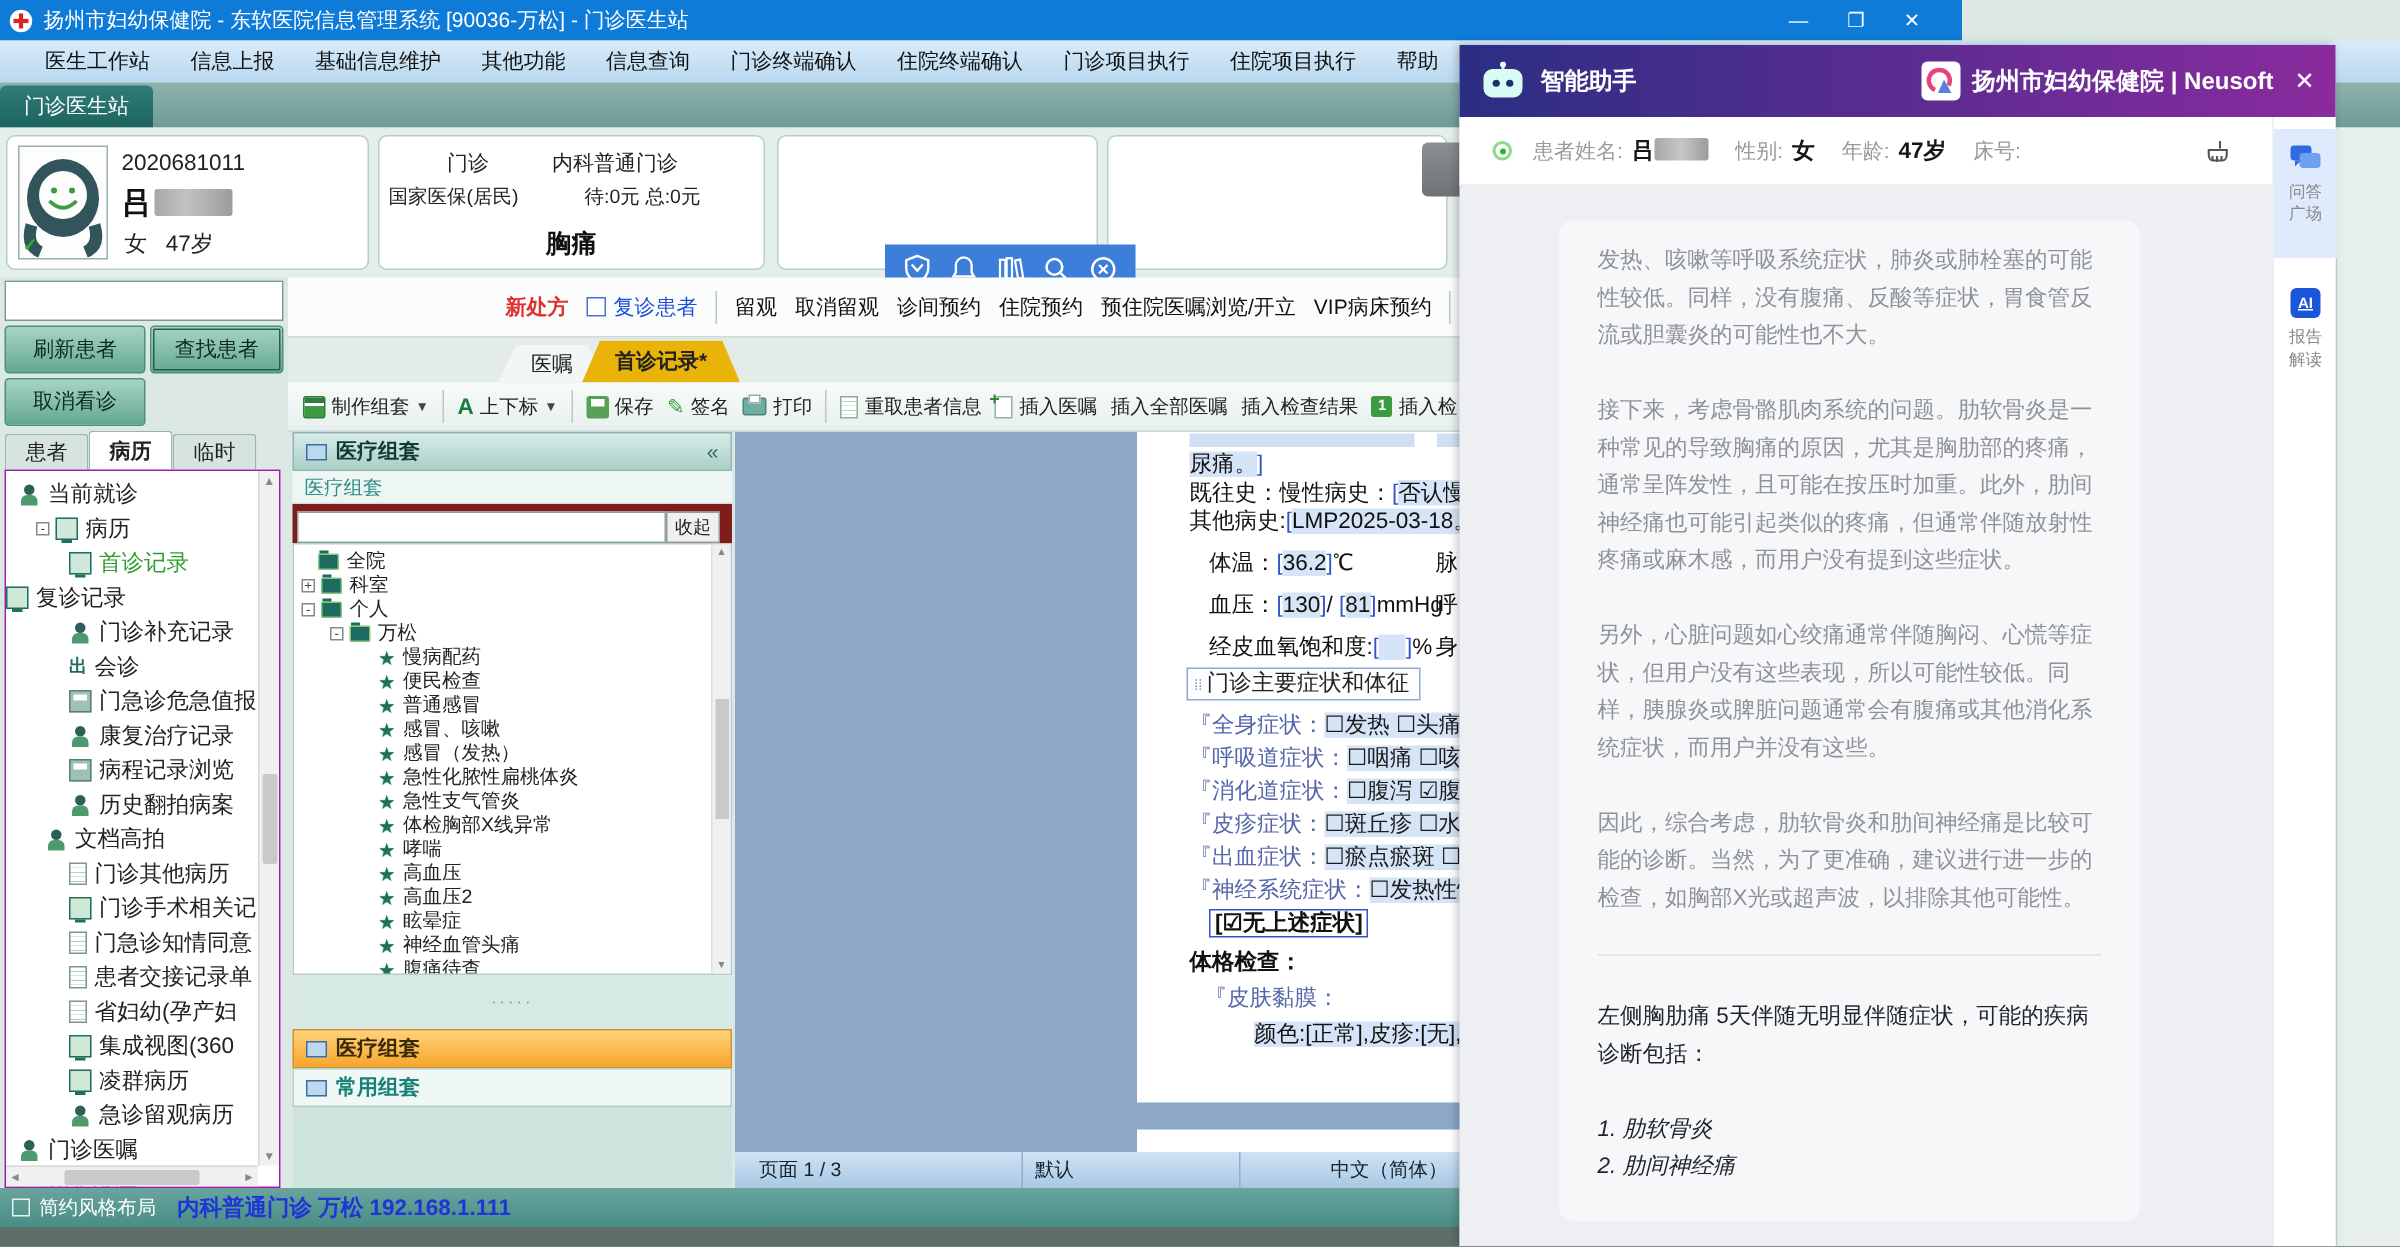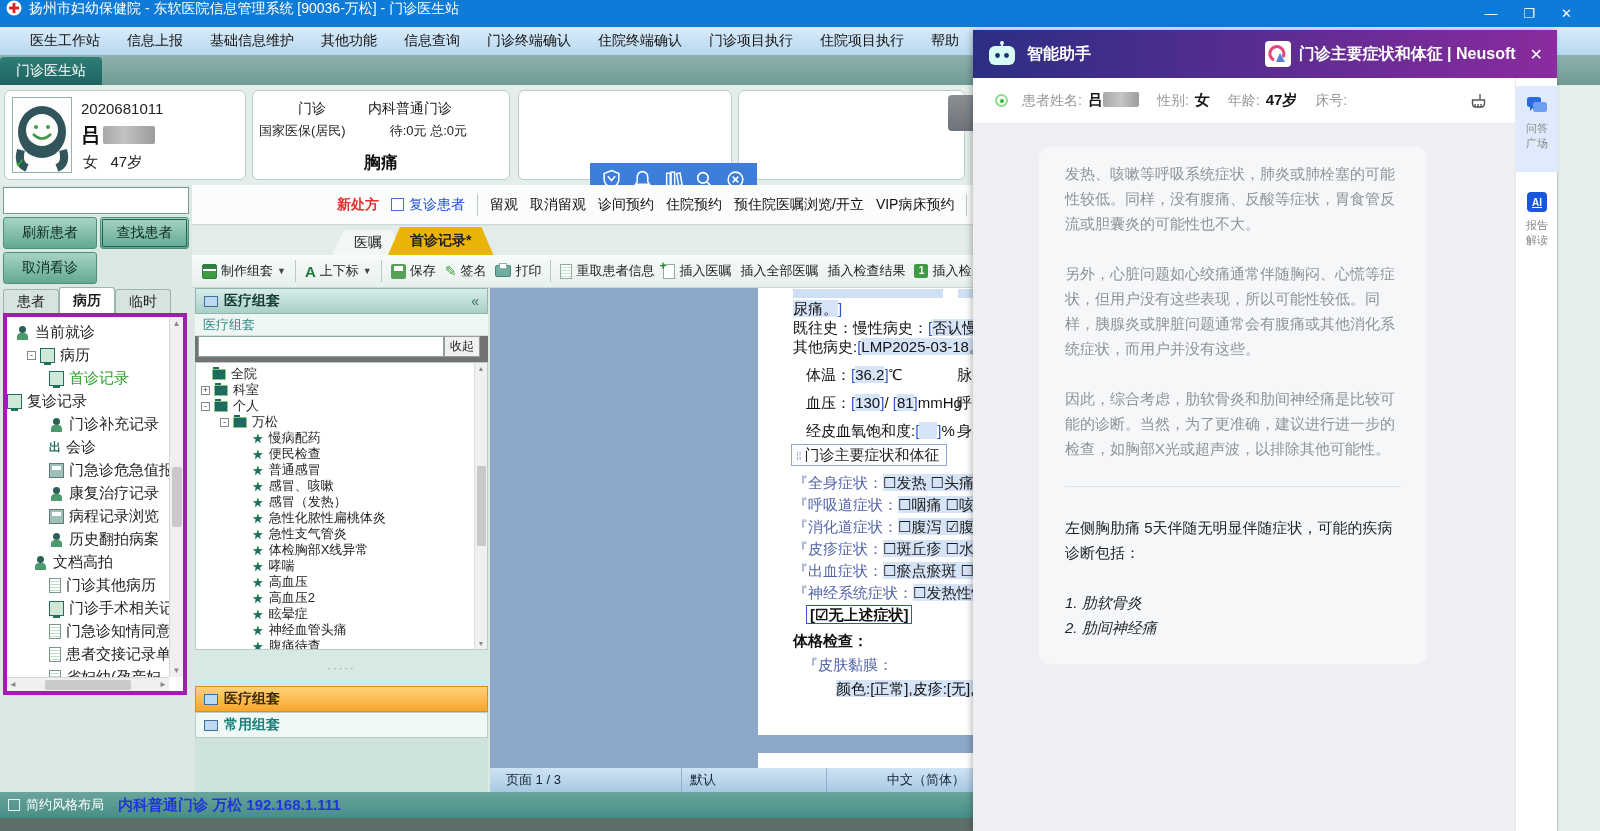--- a/index.html
+++ b/index.html
@@ -2,21 +2,21 @@
 <html><head>
 <meta charset="utf-8">
 <style>
   html,body{margin:0;padding:0;background:#333;}
   *{box-sizing:border-box;font-family:"Liberation Sans",sans-serif;}
   .root{position:relative;width:1600px;height:831px;overflow:hidden;background:#dce8e4;}
   .abs{position:absolute;}
   .f{display:flex;align-items:center;}
 
   
-  .titlebar{left:0;top:0;width:1600px;height:27px;background:#0d7bd7;color:#fff;font-size:14px;display:flex;align-items:flex-start;padding-left:6px;}
+  .titlebar{left:0;top:0;width:1308px;height:27px;background:#0d7bd7;color:#fff;font-size:14px;display:flex;align-items:center;padding-left:6px;}
   .appico{width:16px;height:16px;margin-right:7px;}
   .wbtns{position:absolute;right:28px;top:0;height:27px;display:flex;align-items:center;gap:26px;color:#fff;font-size:13px;}
   .wbtns span{cursor:default;}
   .menubar{left:0;top:27px;width:1600px;height:28px;background:linear-gradient(#d9ebf9,#b9d8ef);display:flex;align-items:center;gap:27px;padding-left:30px;font-size:14px;color:#111;}
   .tabstrip{left:0;top:55px;width:1600px;height:30px;background:linear-gradient(#8fb1ad,#6f9b95);}
   .apptab{position:absolute;left:0;top:2px;height:28px;padding:0 16px;background:linear-gradient(#2e7d77,#1d645f);color:#fff;font-size:14px;display:flex;align-items:center;border-radius:4px 4px 0 0;}
 
   
   .patientrow{left:0;top:85px;width:975px;height:100px;background:#e4eeea;}
   .card{position:absolute;top:5px;height:90px;background:#fff;border:1px solid #b7cdc7;border-radius:6px;}
@@ -44,21 +44,21 @@
   .cb{display:inline-block;width:13px;height:13px;border:1px solid #4a6fd0;background:#fff;margin-right:5px;vertical-align:-2px;flex:0 0 auto;}
   .vsep{width:1px;height:22px;background:#b9c9c4;flex:0 0 auto;}
 
   
   .lsearch{left:3px;top:187px;width:186px;height:27px;border:1px solid #7a9a94;background:#fff;}
   .tealbtn{position:absolute;height:32px;background:linear-gradient(#a7d4c6,#63a893);border:1px solid #4b8f7d;border-radius:3px;font-size:14px;color:#0c2a22;display:flex;align-items:center;justify-content:center;}
   .tealbtn.sel{outline:1px solid #23604f;outline-offset:-3px;}
   .ltabs{left:3px;top:287px;width:186px;height:26px;display:flex;align-items:flex-end;}
   .ltab{width:56px;height:24px;background:#d6e3df;border:1px solid #9ab4ae;border-bottom:none;font-size:14px;color:#222;display:flex;align-items:center;justify-content:center;border-radius:3px 3px 0 0;}
   .ltab.on{background:#fff;height:26px;font-weight:bold;}
-  .treebox{left:3px;top:313px;width:184px;height:382px;background:#fff;border:4px solid #a21caf;overflow:hidden;}
+  .treebox{left:3px;top:313px;width:184px;height:479px;background:#fff;border:1px solid #a21caf;overflow:hidden;}
   .trow{display:flex;align-items:center;height:23px;font-size:15px;color:#222;white-space:nowrap;}
   .trow.green{color:#2e9e2e;}
   .exp{display:inline-block;width:9px;height:9px;border:1px solid #888;background:#fff;font-size:9px;line-height:7px;text-align:center;color:#444;margin-right:4px;flex:0 0 auto;}
   .vscroll{position:absolute;top:0;right:0;width:14px;bottom:14px;background:#f0f0f0;border-left:1px solid #d8d8d8;font-size:8px;color:#888;display:flex;flex-direction:column;justify-content:space-between;align-items:center;padding:2px 0;}
   .vthumb{width:10px;height:60px;background:#c9c9c9;border-radius:2px;}
   .hscroll{position:absolute;left:0;bottom:0;height:14px;right:14px;background:#f0f0f0;border-top:1px solid #d8d8d8;display:flex;align-items:center;justify-content:space-between;font-size:8px;color:#888;padding:0 2px;}
   .hthumb{width:55%;height:10px;background:#c9c9c9;border-radius:2px;}
 
   
   .ic{display:inline-block;width:15px;height:15px;margin-right:5px;position:relative;flex:0 0 auto;}
@@ -91,21 +91,21 @@
   .eic-print::before{content:"";position:absolute;left:3px;top:-3px;right:3px;height:4px;background:#fff;border:1px solid #9ab;}
   .eic-doc{width:12px;height:15px;border:1px solid #8fae9f;background:repeating-linear-gradient(#fff,#fff 2px,#8fce8f 3px);}
   .eic-ins{width:12px;height:15px;border:1px solid #8fae9f;background:#fff;}
   .eic-ins::after{content:"+";position:absolute;left:-5px;top:-6px;color:#2e8b2e;font-weight:bold;font-size:12px;}
   .eic-one{width:14px;height:14px;background:#3f9b43;border-radius:2px;color:#fff;font-size:10px;font-weight:bold;text-align:center;line-height:14px;}
 
   
   .tpl-header{left:195px;top:288px;width:293px;height:26px;background:linear-gradient(#d8ece8,#a9cfc7);border:1px solid #8fb5ad;display:flex;align-items:center;padding:0 8px;font-size:14px;font-weight:bold;color:#123a34;}
   .tpl-header .chev{margin-left:auto;color:#2e6b63;font-weight:normal;}
   .tpl-sub{left:195px;top:314px;width:293px;height:22px;background:#eef6f4;border-bottom:1px solid #cfe0db;display:flex;align-items:center;padding-left:8px;font-size:13px;color:#2e8b85;}
-  .tpl-search{left:195px;top:336px;width:293px;height:26px;background:#737373;display:flex;align-items:flex-start;padding:0 3px;gap:0;}
+  .tpl-search{left:195px;top:336px;width:293px;height:26px;background:#7f1d1d;display:flex;align-items:flex-end;padding:0 3px;gap:0;}
   .tpl-input{width:246px;height:21px;border:1px solid #8aa5a0;background:#fff;}
   .tpl-collapse{width:36px;height:21px;background:#f0f0f0;border:1px solid #9a9a9a;font-size:12px;display:flex;align-items:center;justify-content:center;color:#222;}
   .tpl-tree{left:195px;top:362px;width:293px;height:288px;background:#fff;border:1px solid #b9cdc7;overflow:hidden;}
   .srow{display:flex;align-items:center;height:16px;font-size:13px;color:#222;white-space:nowrap;}
   .tpl-vscroll{position:absolute;top:0;right:0;bottom:0;width:13px;background:#f0f0f0;border-left:1px solid #ddd;display:flex;flex-direction:column;align-items:center;justify-content:space-between;font-size:7px;color:#888;padding:2px 0;}
   .tpl-vthumb{width:9px;height:80px;background:#c9c9c9;}
   .tpl-mid{left:195px;top:650px;width:293px;height:36px;background:#d7e9e4;color:#8a9a95;font-size:11px;display:flex;align-items:center;justify-content:center;letter-spacing:2px;}
   .tpl-orange{left:195px;top:686px;width:293px;height:26px;background:linear-gradient(#ffd27a,#f7a62d);border:1px solid #d98f1f;display:flex;align-items:center;padding:0 8px;font-size:14px;font-weight:bold;color:#3a2a08;}
   .tpl-common{left:195px;top:712px;width:293px;height:26px;background:#f0f8f6;border:1px solid #b9cdc7;display:flex;align-items:center;padding:0 8px;font-size:14px;font-weight:bold;color:#17807a;}
   .tpl-foot{left:195px;top:738px;width:293px;height:54px;background:#cfe3de;}
@@ -588,21 +588,21 @@
         <circle cx="10.5" cy="14.5" r="2.4" fill="#1c2f6e"></circle>
           <circle cx="19.5" cy="14.5" r="2.4" fill="#1c2f6e"></circle>
       </svg>
       <span class="aititle">智能助手</span>
       <div class="logobox">
         <svg width="20" height="20" viewBox="0 0 20 20">
             <path d="M6 16 a7 7 0 1 1 9 -3" stroke="#e8447a" stroke-width="3" fill="none"></path>
             <path d="M12 9 l5 9 h-9 z" fill="#5a7fd8"></path>
           </svg>
       </div>
-      <span class="aibrand">门诊主要症状和体征 | Neusoft</span>
+      <span class="aibrand">扬州市妇幼保健院 | Neusoft</span>
       <span class="aiclose">✕</span>
     </div>
 
     <div class="aipatient">
       <span class="pulse"></span>
       <span>患者姓名:</span>
         <b><span>吕</span><span class="blur2"></span></b>
       <span style="margin-left:12px;">性别:</span>
         <b>女</b>
       <span style="margin-left:12px;">年龄:</span>
@@ -612,20 +612,21 @@
       <svg class="broom" viewBox="0 0 18 18" fill="none" stroke="#555" stroke-width="1.4">
           <path d="M11 2v5"></path>
           <path d="M5 9h12v3c0 2-1 4-3 4H8c-2 0-3-2-3-4z" transform="translate(-1.5 -1)"></path>
           <path d="M6 12v3M9 12v4M12 12v3"></path>
         </svg>
     </div>
 
     <div class="aibody">
       <div class="bubble">
         <p>发热、咳嗽等呼吸系统症状，肺炎或肺栓塞的可能性较低。同样，没有腹痛、反酸等症状，胃食管反流或胆囊炎的可能性也不大。</p>
+        <p>接下来，考虑骨骼肌肉系统的问题。肋软骨炎是一种常见的导致胸痛的原因，尤其是胸肋部的疼痛，通常呈阵发性，且可能在按压时加重。此外，肋间神经痛也可能引起类似的疼痛，但通常伴随放射性疼痛或麻木感，而用户没有提到这些症状。</p>
         <p>另外，心脏问题如心绞痛通常伴随胸闷、心慌等症状，但用户没有这些表现，所以可能性较低。同样，胰腺炎或脾脏问题通常会有腹痛或其他消化系统症状，而用户并没有这些。</p>
         <p>因此，综合考虑，肋软骨炎和肋间神经痛是比较可能的诊断。当然，为了更准确，建议进行进一步的检查，如胸部X光或超声波，以排除其他可能性。</p>
         <div class="divline"></div>
         <div class="answer">左侧胸肋痛 5天伴随无明显伴随症状，可能的疾病诊断包括：</div>
         <div class="answer-list">
           <div>1. 肋软骨炎</div>
           <div>2. 肋间神经痛</div>
         </div>
       </div>
     </div>

